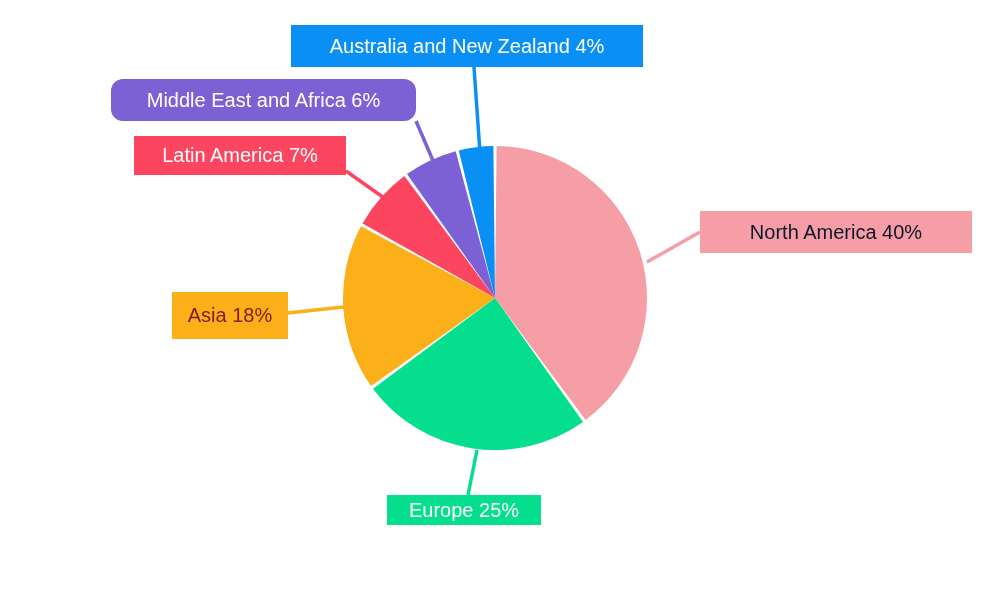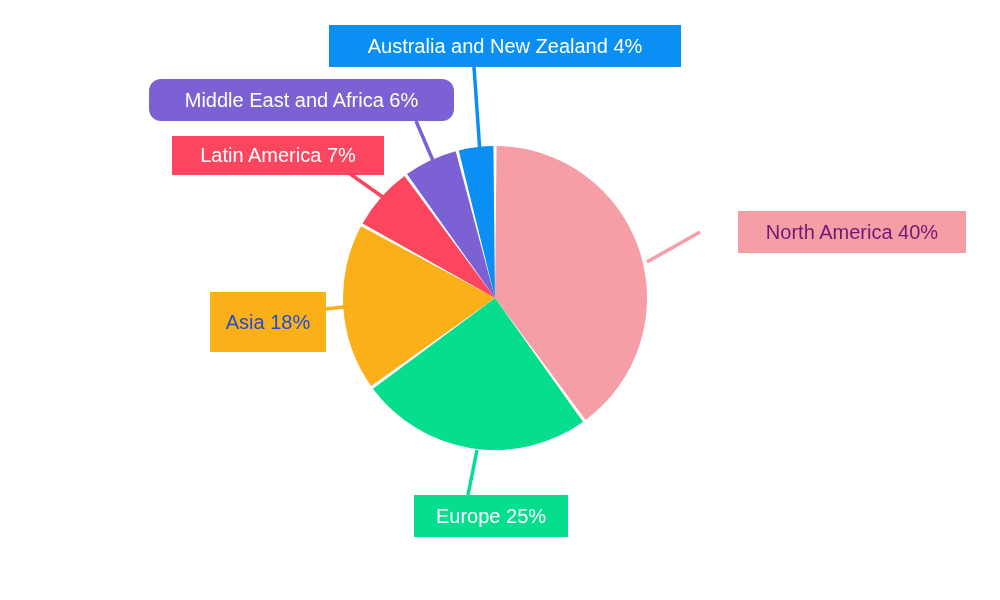--- a/index.html
+++ b/index.html
@@ -30,21 +30,20 @@
     align-items: center;
     justify-content: center;
     box-sizing: border-box;
     color: #ffffff;
     font-family: "Liberation Sans", sans-serif;
     font-size: 20px;
     line-height: 1;
     white-space: nowrap;
     padding: 9px 12px 10px 12px;
     letter-spacing: 0px;
-    margin-left: 38px;
   }
 </style>
 </head>
 <body>
 
 <div id="chart-root">
   <svg id="pie-svg" viewBox="0 0 1000 600" xmlns="http://www.w3.org/2000/svg">
     <g id="leader-group">
         <line x1="647" y1="262" x2="700" y2="232" stroke="#F59EA6" stroke-width="3.5" stroke-linecap="butt"></line>
         <line x1="477" y1="450" x2="468" y2="495" stroke="#04DE8D" stroke-width="3.5" stroke-linecap="butt"></line>
@@ -56,20 +55,20 @@
     <g id="slice-group">
         <path d="M 495 298 L 496.59171118566934 146.00833425644214 A 152 152 0 0 1 585.6261809947737 420.0282562290494 Z" fill="#F59EA6"></path>
         <path d="M 495 298 L 583.0507381960872 421.89942495074024 A 152 152 0 0 1 372.9717437709506 388.62618099477356 Z" fill="#04DE8D"></path>
         <path d="M 495 298 L 371.10057504925976 386.0507381960872 A 152 152 0 0 1 361.0418752861212 226.1722837399038 Z" fill="#FBAF18"></path>
         <path d="M 495 298 L 362.57550070973116 223.3826294504986 A 152 152 0 0 1 404.3738190052263 175.97174377095064 Z" fill="#FC455E"></path>
         <path d="M 495 298 L 406.9492618039127 174.10057504925982 A 152 152 0 0 1 455.65950514441687 151.17927440406163 Z" fill="#7B61D4"></path>
         <path d="M 495 298 L 458.74291444805567 150.38758945373533 A 152 152 0 0 1 493.4082888143306 146.00833425644214 Z" fill="#0A90F5"></path>
       </g>
   </svg>
   <div id="label-layer">
-      <div class="slice-label" style="left: 700px; top: 211px; width: 228px; height: 42px; background: rgb(245, 158, 166); color: #701a75;">North America 40%</div>
-      <div class="slice-label" style="left: 376px; top: 495px; width: 154px; height: 42px; background: rgb(4, 222, 141); color: rgb(255, 255, 255);">Europe 25%</div>
-      <div class="slice-label" style="left: 172px; top: 292px; width: 116px; height: 60px; background: rgb(251, 175, 24); color: #1d4ed8;">Asia 18%</div>
+      <div class="slice-label" style="left: 700px; top: 211px; width: 272px; height: 42px; background: rgb(245, 158, 166); color: #0f172a;">North America 40%</div>
+      <div class="slice-label" style="left: 387px; top: 495px; width: 154px; height: 30px; background: rgb(4, 222, 141); color: rgb(255, 255, 255);">Europe 25%</div>
+      <div class="slice-label" style="left: 172px; top: 292px; width: 116px; height: 47px; background: rgb(251, 175, 24); color: #7f1d1d;">Asia 18%</div>
       <div class="slice-label" style="left: 134px; top: 136px; width: 212px; height: 39px; background: rgb(252, 69, 94); color: rgb(255, 255, 255);">Latin America 7%</div>
       <div class="slice-label" style="left: 111px; top: 79px; width: 305px; height: 42px; background: rgb(123, 97, 212); color: rgb(255, 255, 255); border-radius: 12px;">Middle East and Africa 6%</div>
       <div class="slice-label" style="left: 291px; top: 25px; width: 352px; height: 42px; background: rgb(10, 144, 245); color: rgb(255, 255, 255);">Australia and New Zealand 4%</div>
     </div>
 </div>
 
 </body></html>

